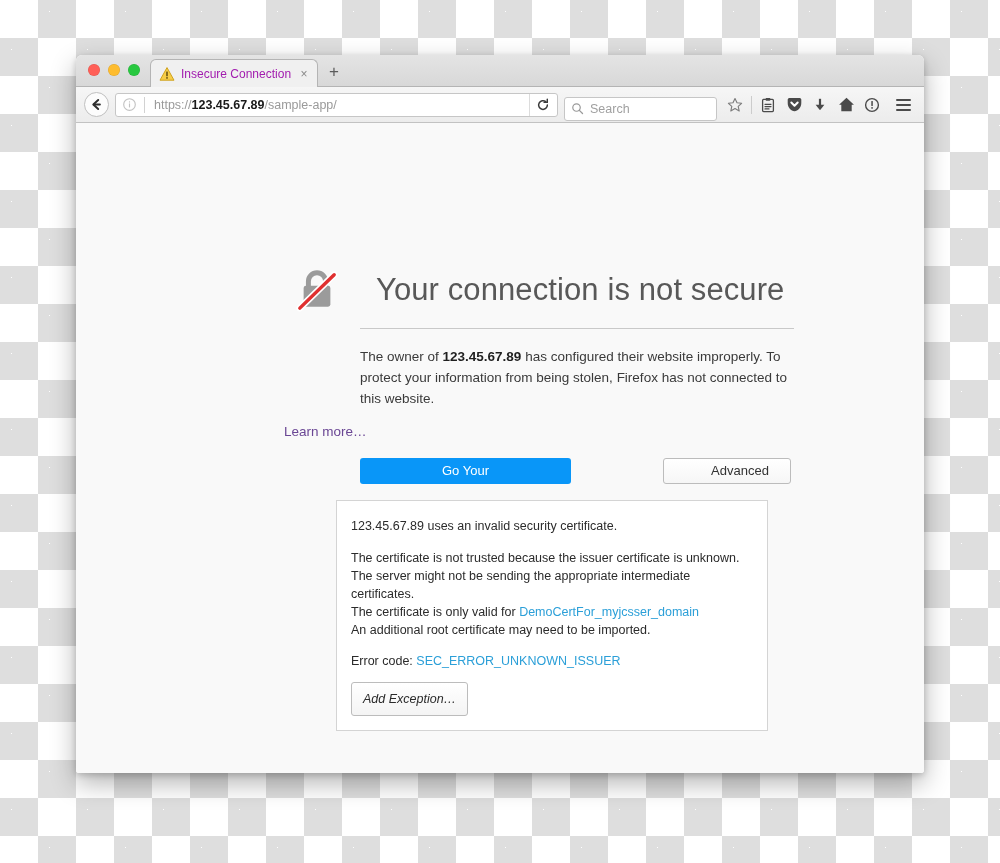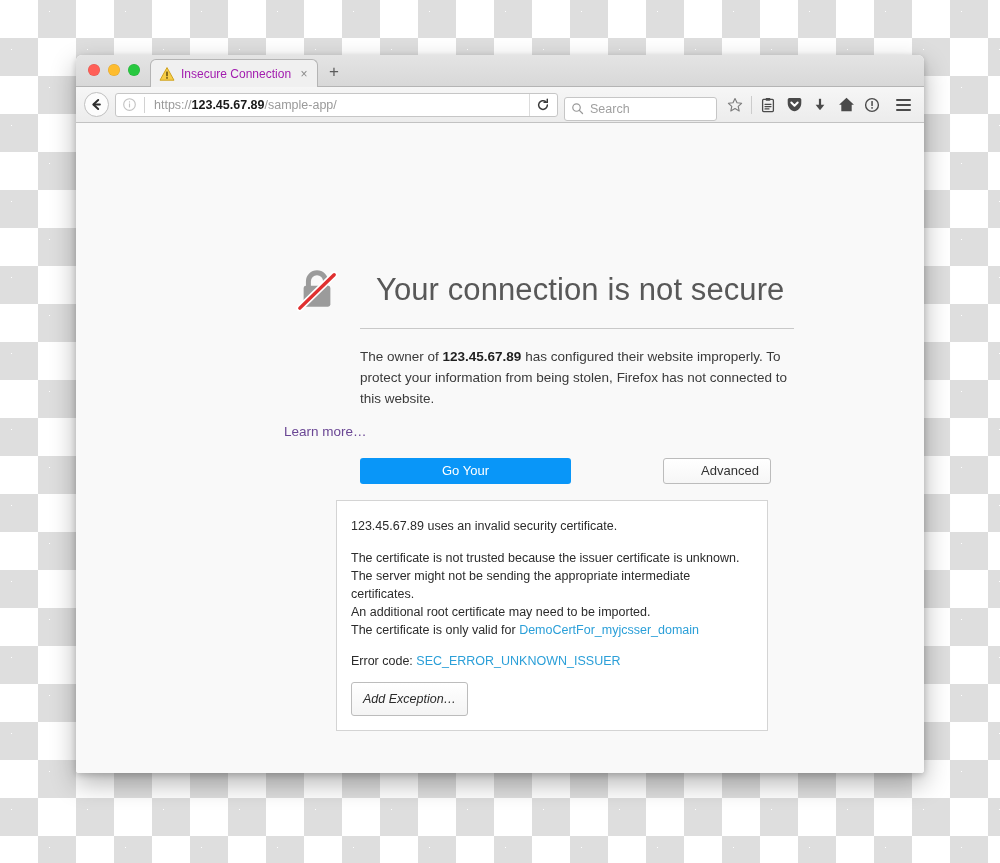--- a/index.html
+++ b/index.html
@@ -254,21 +254,21 @@
     align-items: center;
     justify-content: center;
   }
   .btn-primary {
     width: 211px;
     background: #0996f8;
     color: #ffffff;
     border: none;
   }
   .btn-secondary {
-    width: 108px;
+    width: 128px;
     background: linear-gradient(to bottom, #ffffff, #f6f6f6);
     color: #333333;
     border: 1px solid #bcbcbc;
     padding-left: 32px;
   }
   .cert-panel {
     margin-left: 52px;
     margin-top: 16px;
     width: 432px;
     background: #ffffff;
@@ -422,22 +422,22 @@
         <button class="btn btn-primary">Go Your</button>
         <button class="btn btn-secondary">Advanced</button>
       </div>
 
       <div class="cert-panel">
         <div class="cert-line">123.45.67.89 uses an invalid security certificate.</div>
 
         <div class="cert-block">
           <div class="cert-line">The certificate is not trusted because the issuer certificate is unknown.</div>
           <div class="cert-line">The server might not be sending the appropriate intermediate certificates.</div>
+          <div class="cert-line"><span>The certificate is only valid for </span><span class="cert-link">DemoCertFor_myjcsser_domain</span></div>
           <div class="cert-line">An additional root certificate may need to be imported.</div>
-          <div class="cert-line"><span>The certificate is only valid for </span><span class="cert-link">DemoCertFor_myjcsser_domain</span></div>
         </div>
 
         <div class="errcode-row"><span>Error code: </span><span class="cert-link">SEC_ERROR_UNKNOWN_ISSUER</span></div>
 
         <button class="btn-exception">Add Exception…</button>
       </div>
 
     </div>
   </div>
 

